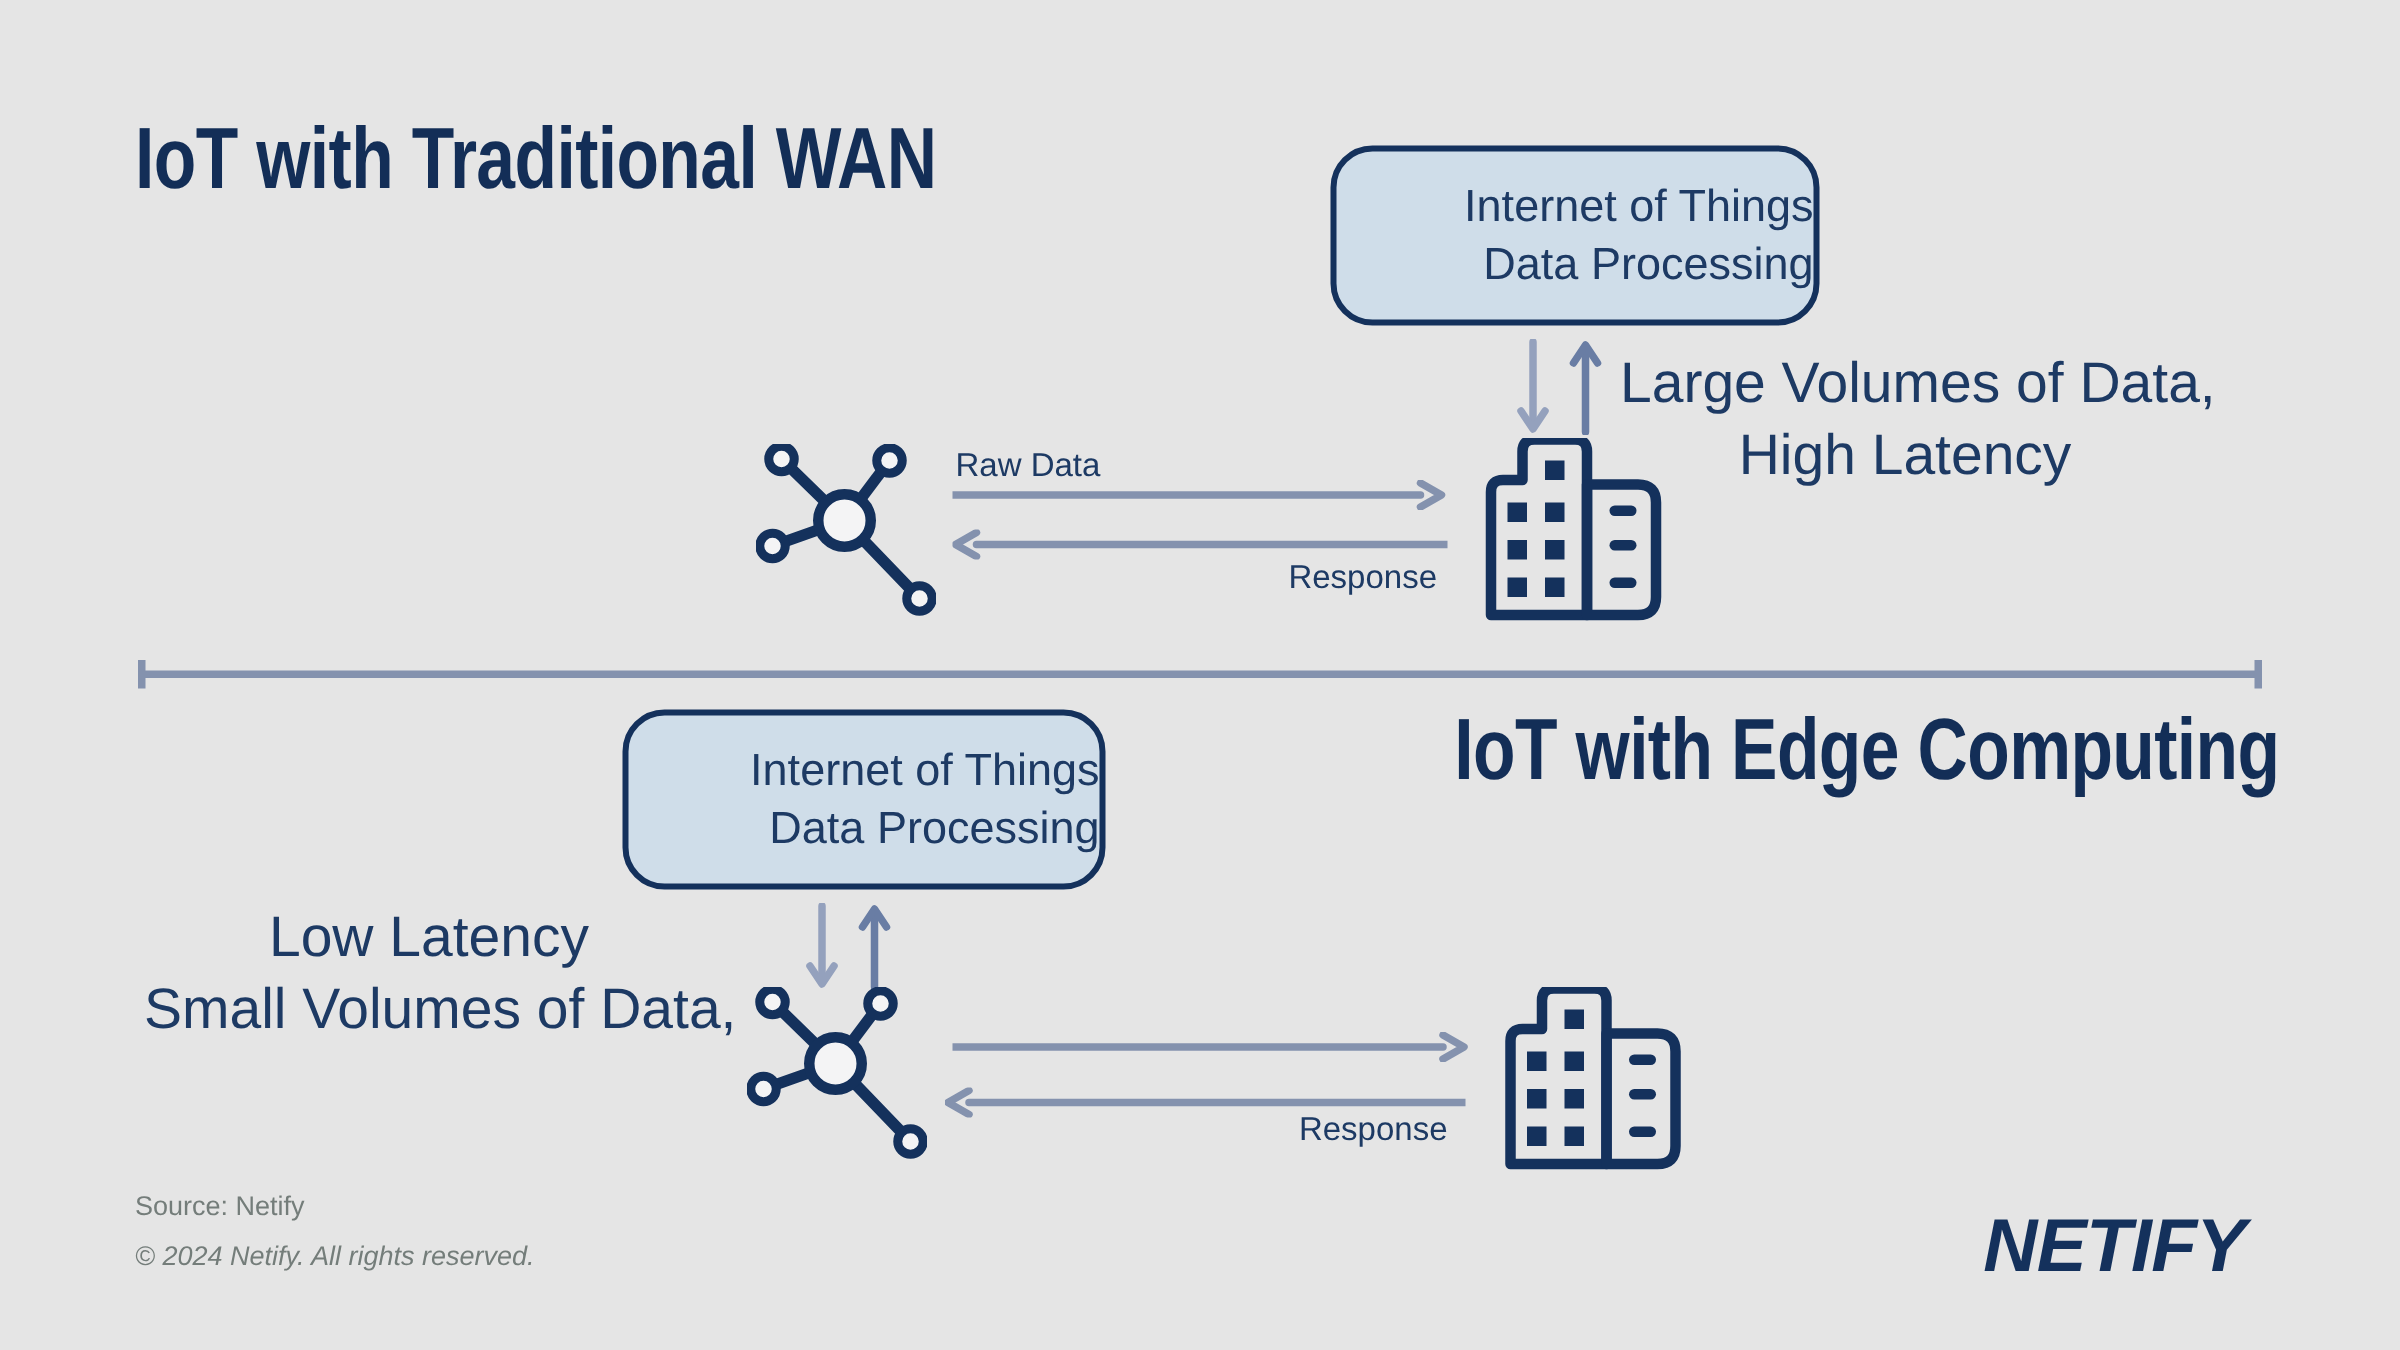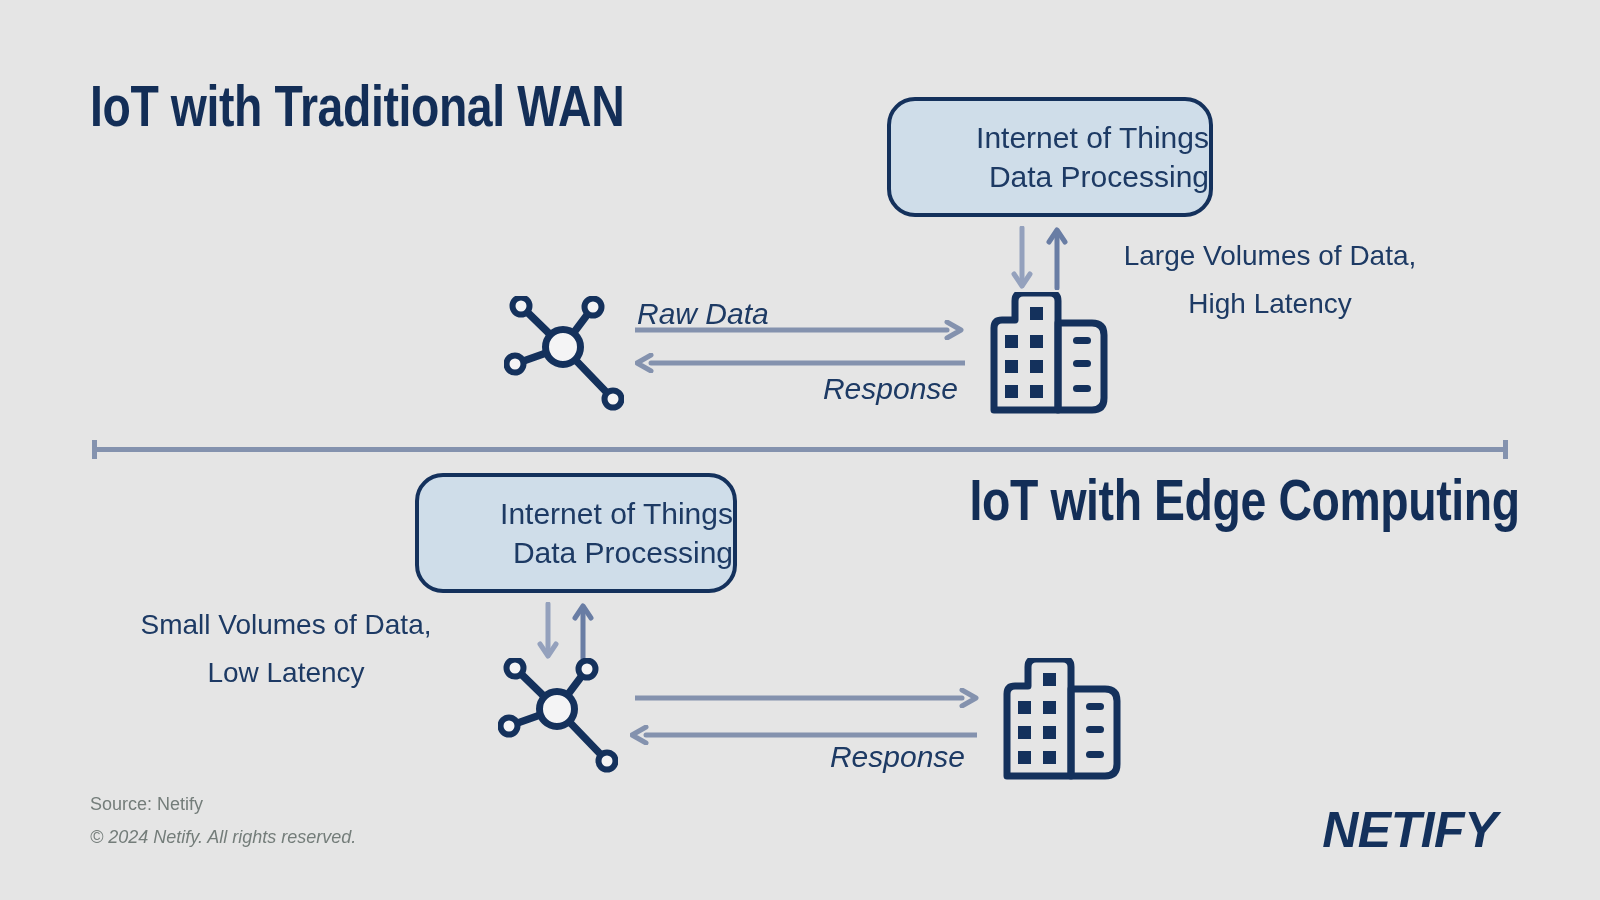--- a/index.html
+++ b/index.html
@@ -13,24 +13,24 @@
     white-space:nowrap;transform:scaleX(0.8);
   }
   .title-left{transform-origin:left center;}
   .title-right{transform-origin:right center;text-align:right;}
   .proc-box{
     background:#cfdde9;border:4px solid #14315c;border-radius:28px;
     display:flex;flex-direction:column;align-items:flex-end;justify-content:center;
     color:#1d3a64;font-size:30px;line-height:39px;text-align:center;box-sizing:border-box;
   }
   .note{
-    color:#1d3a64;font-size:28px;line-height:48px;text-align:center;white-space:nowrap;
+    color:#1d3a64;font-size:38px;line-height:48px;text-align:center;white-space:nowrap;
   }
   .flow-label{
-    color:#1d3a64;font-size:30px;white-space:nowrap;font-style:italic;
+    color:#1d3a64;font-size:22px;white-space:nowrap;
   }
   .flow-label.right{text-align:right;}
   .muted{color:#747d7a;font-size:18px;line-height:33px;white-space:nowrap;}
   .logo{
     font-weight:800;font-style:italic;color:#14315c;font-size:50px;
     letter-spacing:-0.5px;white-space:nowrap;
   }
   .divider{
     background:#8492ae;height:5px;
   }
@@ -121,22 +121,22 @@
   <div class="abs divider" style="left:92px;top:447px;width:1416px;"></div>
 
   <div class="abs title title-right" style="right:80px;top:466px;">IoT with Edge Computing</div>
 
   <div class="abs proc-box" style="left:415px;top:473px;width:322px;height:120px;">
     <span>Internet of Things</span>
     <span>Data Processing</span>
   </div>
 
   <div class="abs note" style="left:96px;top:601px;width:380px;">
+    <div>Low Latency</div>
     <div>Small Volumes of Data,</div>
-    <div>Low Latency</div>
   </div>
 
   <svg class="abs" style="left:518px;top:602px;" width="80" height="58" viewBox="0 0 80 58">
     <g stroke="#94a1bd" stroke-width="5" fill="none" stroke-linecap="round" stroke-linejoin="round">
       <line x1="30" y1="2" x2="30" y2="50"></line>
       <polyline points="22,42 30,54 38,42"></polyline>
     </g>
     <g stroke="#697da4" stroke-width="5" fill="none" stroke-linecap="round" stroke-linejoin="round">
       <line x1="65" y1="56" x2="65" y2="8"></line>
       <polyline points="57,16 65,4 73,16"></polyline>

